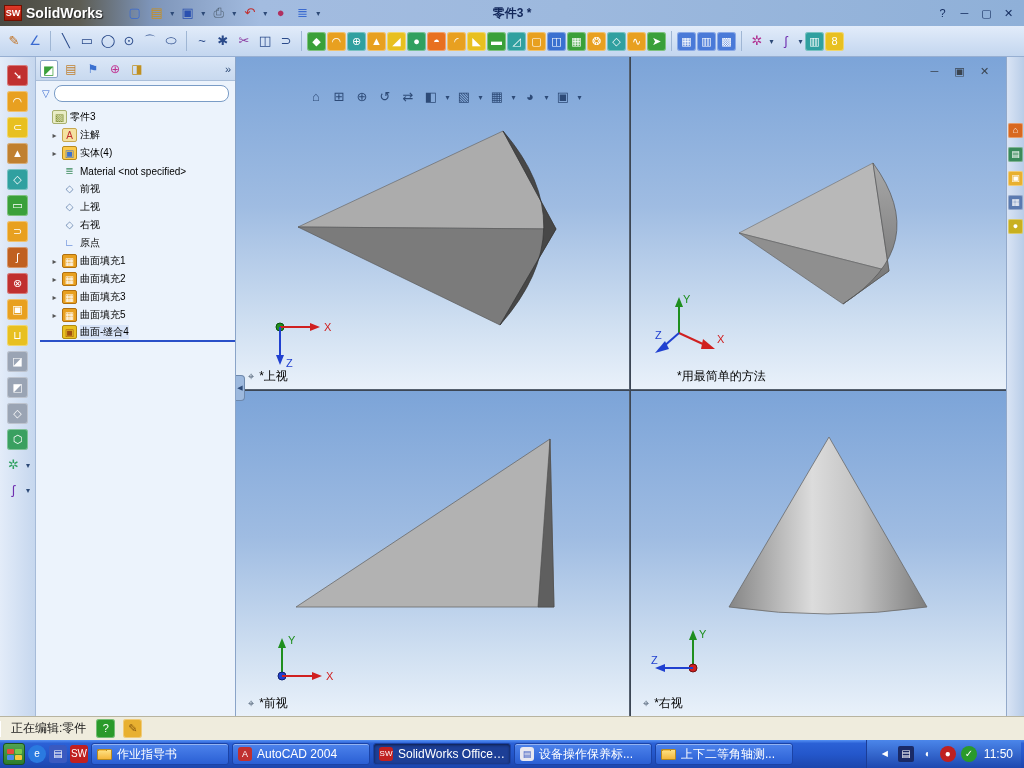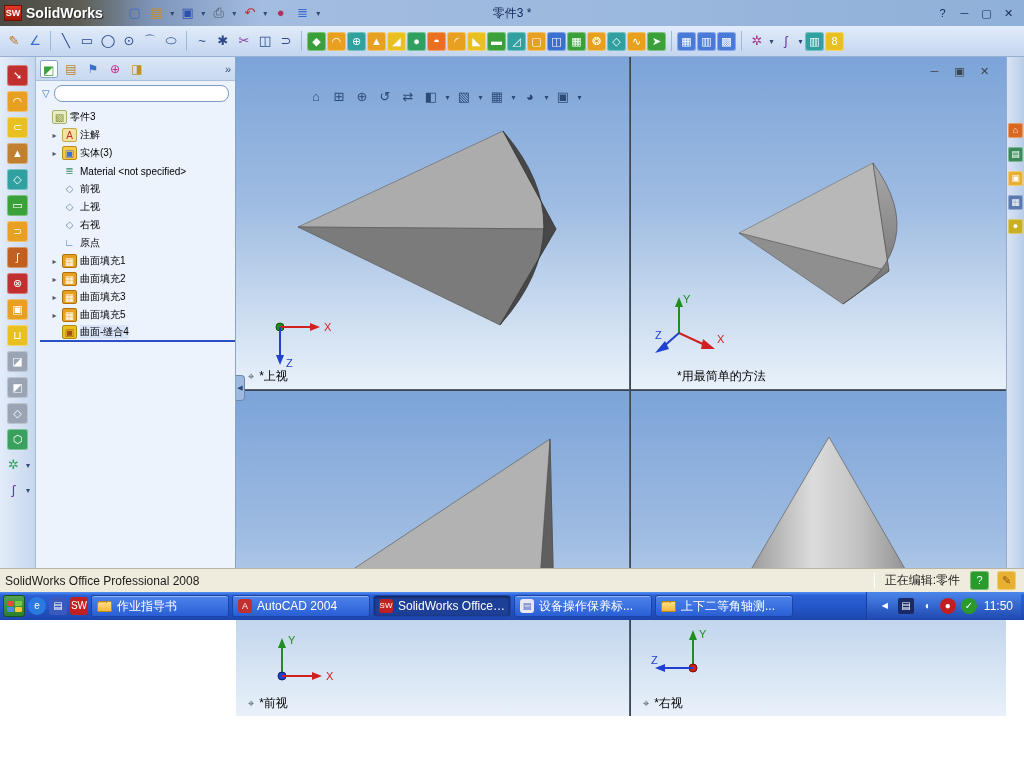--- a/index.html
+++ b/index.html
@@ -1,29 +1,29 @@
 <!DOCTYPE html>
 <html><head>
 <meta charset="utf-8">
 <style>
 *{margin:0;padding:0;box-sizing:border-box}
 html,body{width:1024px;height:768px;overflow:hidden;font-family:"Liberation Sans","DejaVu Sans",sans-serif}
-#app{position:relative;width:1024px;height:620px;background:#7dd3fc;font-size:12px;cursor:default}
+#app{position:relative;width:1024px;height:768px;background:#7dd3fc;font-size:12px;cursor:default}
 i{font-style:normal}
 
 #titlebar{position:absolute;top:0;left:0;right:0;height:26px;display:flex;align-items:center;
  background:linear-gradient(90deg,#4a4a42 0px,#5d5d54 80px,#7d94b8 150px,#a3bce0 260px,#9db9de 55%,#8fb0d8 100%);}
 #logo{display:flex;align-items:center;gap:4px;padding:0 16px 0 4px;height:26px}
 #logobox{width:18px;height:16px;background:linear-gradient(180deg,#e03a2a,#a01808);color:#fff;font-size:9px;font-weight:bold;
  display:flex;align-items:center;justify-content:center;border:1px solid #701000}
 #logotext{color:#fff;font-weight:bold;font-size:14px;text-shadow:1px 1px 1px #222}
 #stdtools{display:flex;align-items:center;gap:2px;margin-left:6px}
 .tbicon{width:20px;height:20px;line-height:20px;text-align:center;font-size:13px;border-radius:2px;color:var(--c,#2d4a77);flex:0 0 auto}
 .caret{font-size:8px;color:#2d4a77;width:7px;text-align:center}
-#doctitle{position:absolute;left:0;right:0;text-align:center;color:#12275a;font-weight:normal;font-size:12px;pointer-events:none}
+#doctitle{position:absolute;left:0;right:0;text-align:center;color:#12275a;font-weight:bold;font-size:12px;pointer-events:none}
 #wincontrols{margin-left:auto;display:flex;align-items:center;gap:3px;padding-right:6px}
 .wc{width:19px;height:17px;line-height:16px;text-align:center;font-size:11px;color:#122a5c;border-radius:2px}
 
 #toolbar2{position:absolute;top:26px;left:0;right:0;height:31px;display:flex;align-items:center;gap:1px;padding:0 4px;
  background:linear-gradient(180deg,#e2ecfa,#c3d6ef);border-bottom:1px solid #97afd2}
 .sep{width:1px;height:20px;background:#9fb6d4;margin:0 4px;flex:0 0 auto}
 .fic{width:19px;height:19px;line-height:19px;text-align:center;font-size:11px;color:#fff;border-radius:3px;background:var(--b,#888);
  box-shadow:inset 0 0 0 1px rgba(255,255,255,.35);flex:0 0 auto}
 
 #lefttools{position:absolute;top:57px;bottom:52px;left:0;width:36px;display:flex;flex-direction:column;align-items:center;
@@ -225,21 +225,21 @@
         <span class="tl">零件3</span>
       </div>
       <div class="trow child">
         <i class="arr">▸</i>
         <i class="ti" style="background:#f5e2a0;color:#c03030;border:1px solid #c8a850">A</i>
         <span class="tl">注解</span>
       </div>
       <div class="trow child">
         <i class="arr">▸</i>
         <i class="ti" style="background:#fbc94a;color:#3a70d0;border:1px solid #b88a1e">▣</i>
-        <span class="tl">实体(3)</span>
+        <span class="tl">实体(4)</span>
       </div>
       <div class="trow child">
         <i class="arr"></i>
         <i class="ti" style="color:#3a8a5a">≣</i>
         <span class="tl">Material &lt;not specified&gt;</span>
       </div>
       <div class="trow child">
         <i class="arr"></i>
         <i class="ti" style="color:#6a87b0">◇</i>
         <span class="tl">前视</span>
@@ -413,21 +413,20 @@
 
   <div id="taskpane">
     <i class="fic" style="--b:#d86820">⌂</i>
     <i class="fic" style="--b:#3a8a5a">▤</i>
     <i class="fic" style="--b:#e8b030">▣</i>
     <i class="fic" style="--b:#5a7ab0">▦</i>
     <i class="fic" style="--b:#c8b020">●</i>
   </div>
 
   <div id="statusbar">
-    <span id="statusleft">SolidWorks Office Professional 2008</span>
     <span class="stsep"></span>
     <span id="statusedit">正在编辑:零件</span>
     <i class="fic" style="--b:#2a9a2a">?</i>
     <i class="fic" style="--b:#e8b030;color:#8a5a10">✎</i>
   </div>
 
   <div id="taskbar">
     <div id="startflag">
       <b style="background:#e84a3a"></b>
       <b style="background:#7ac84a"></b>

